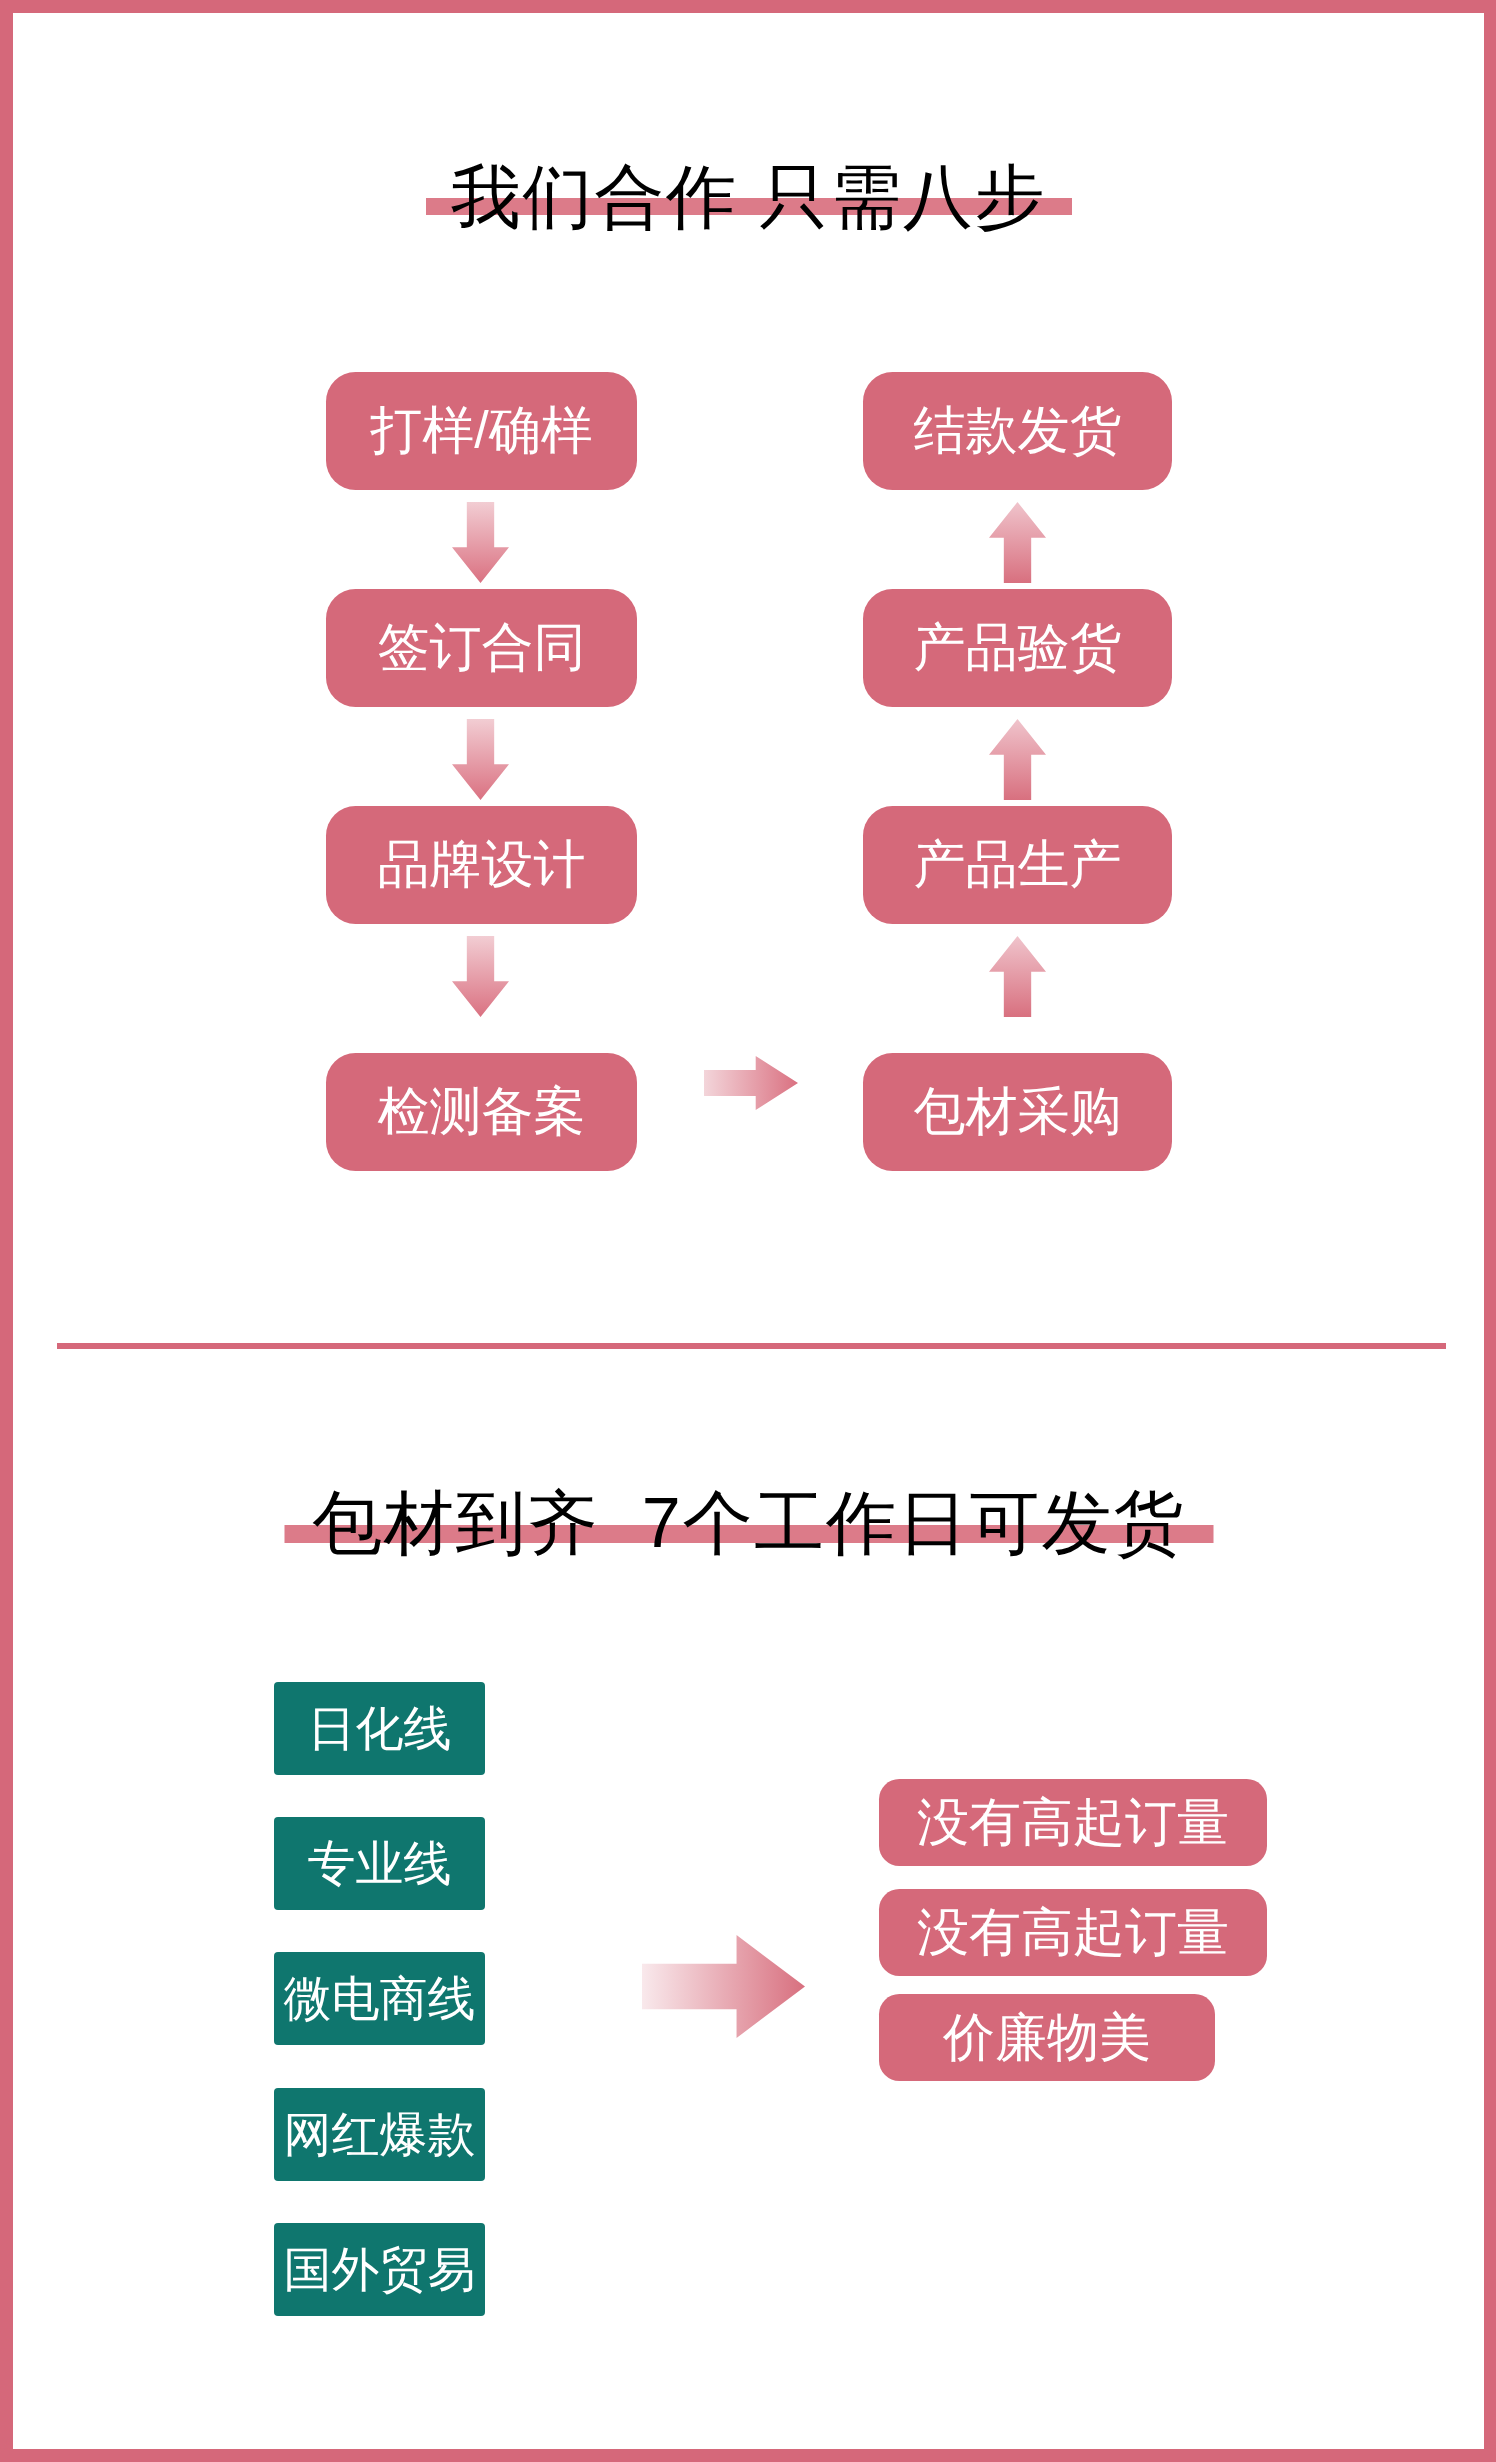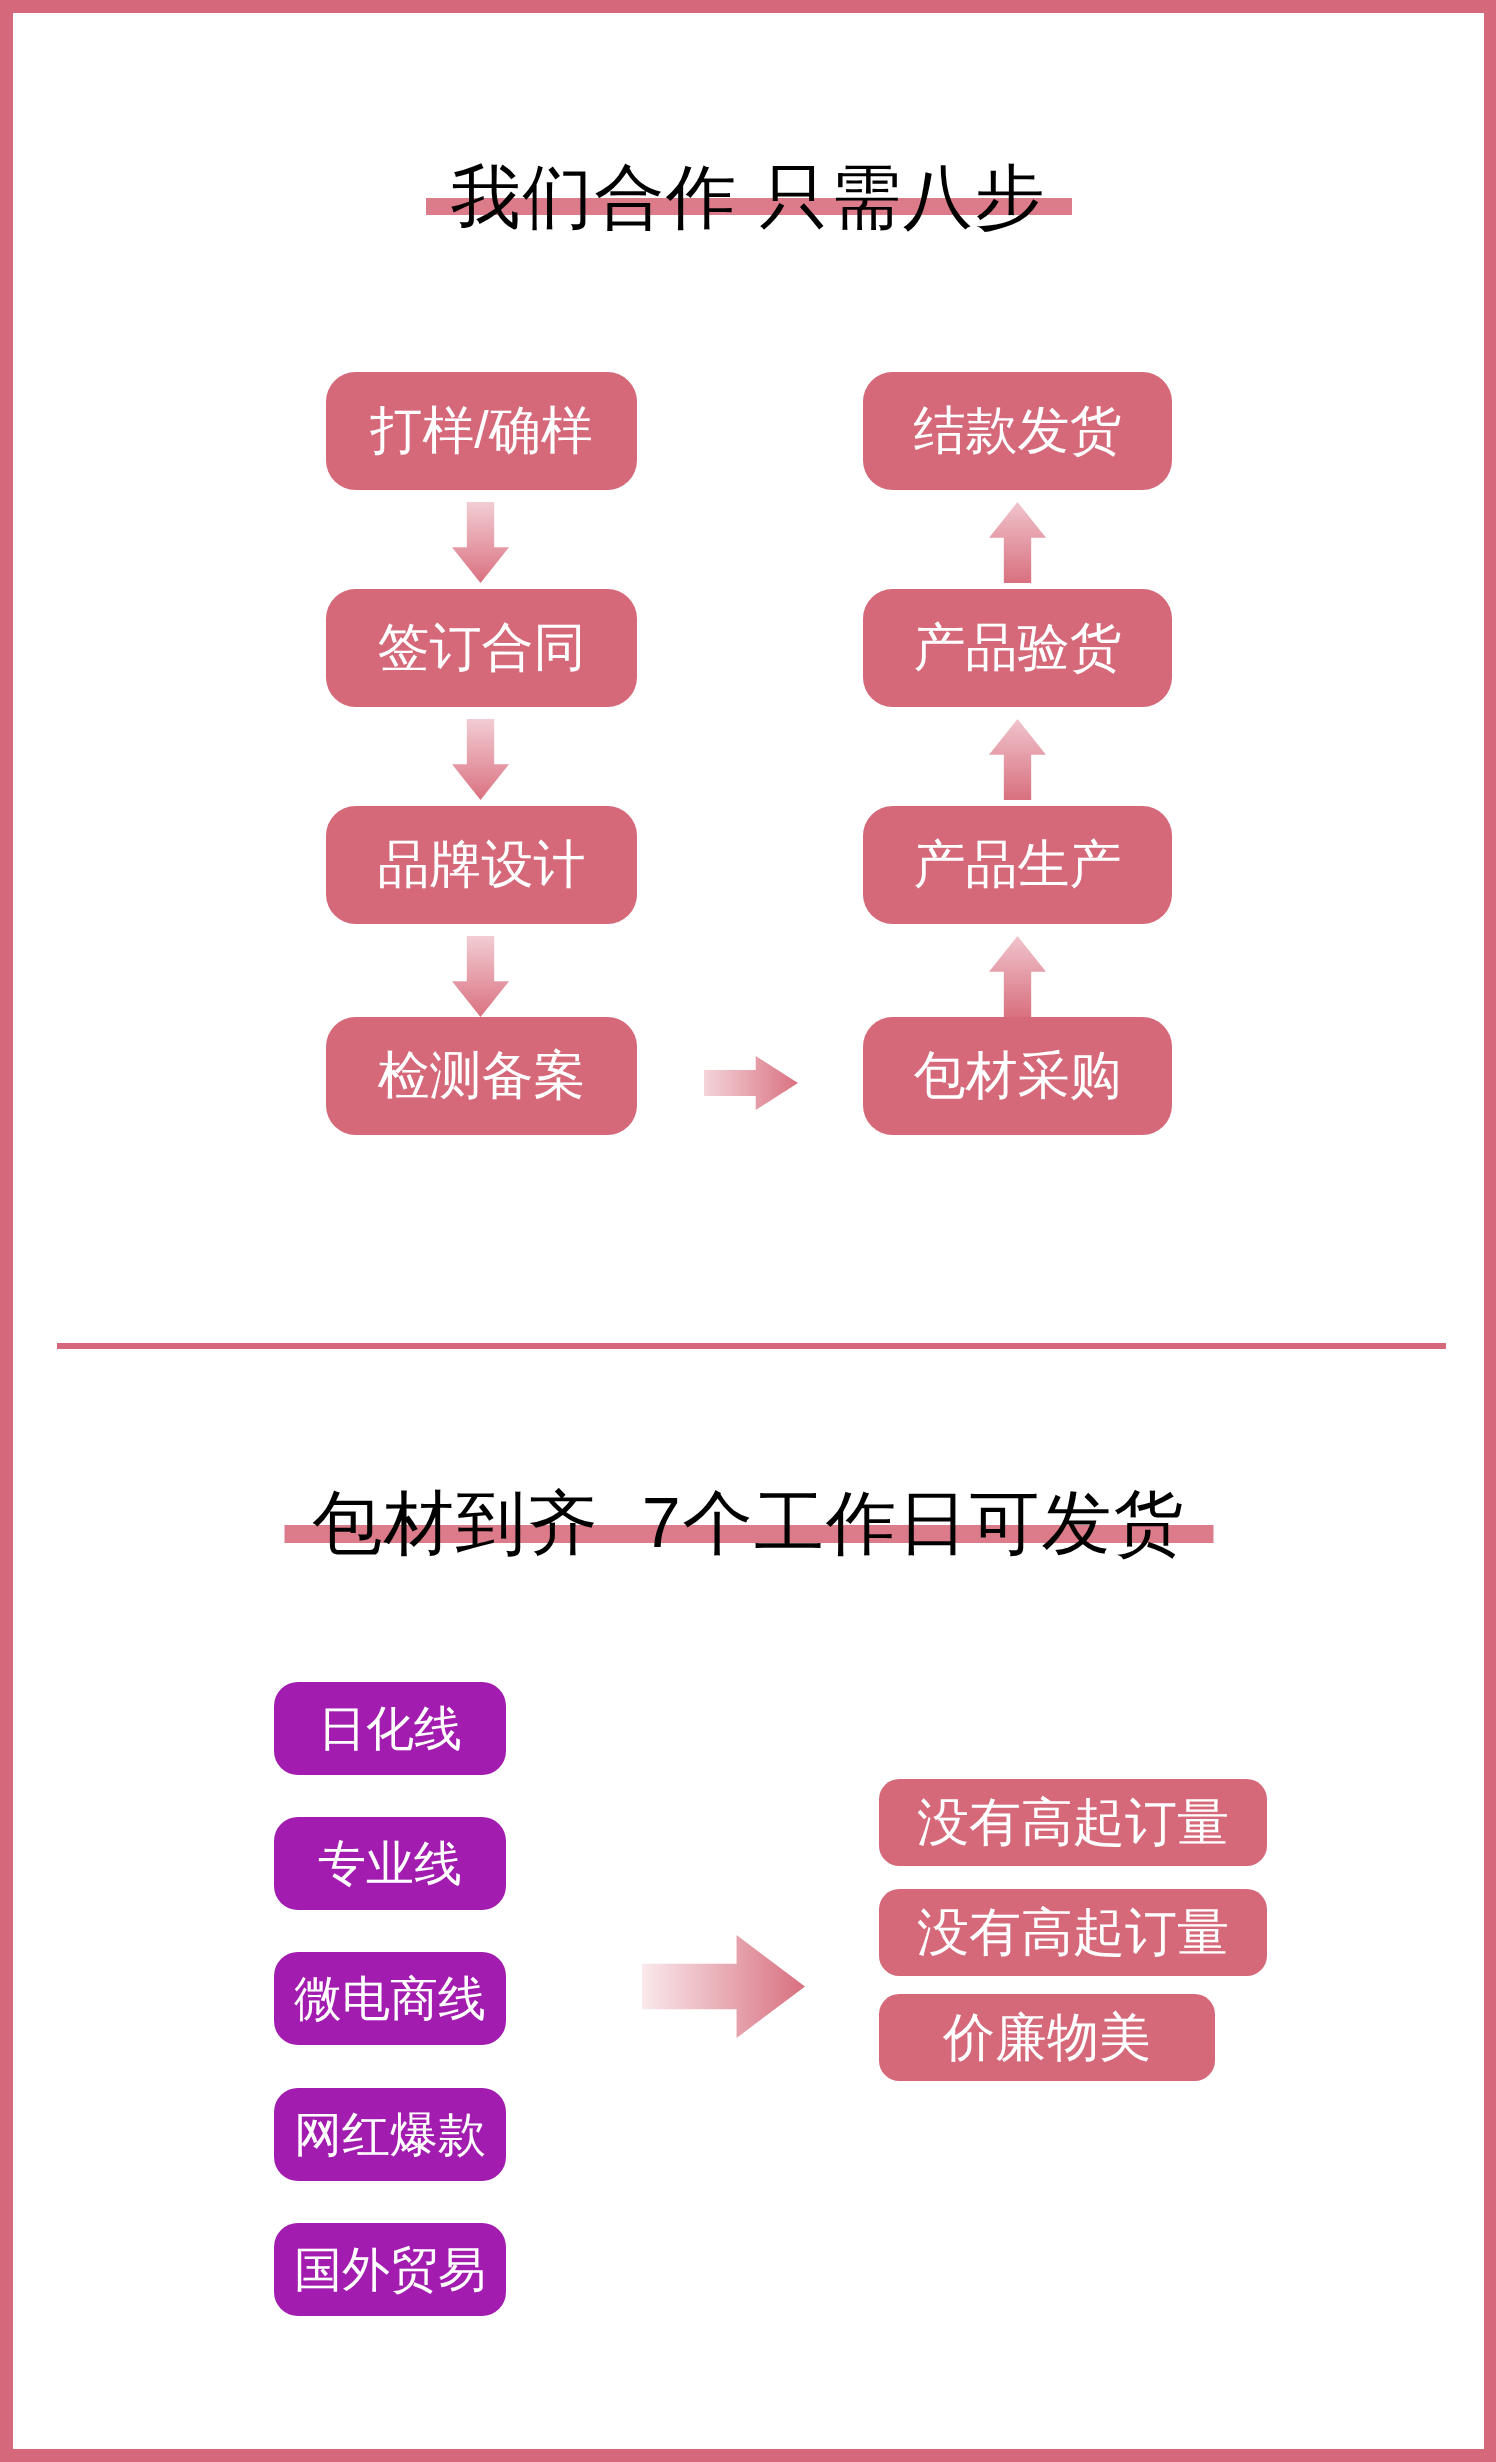--- a/index.html
+++ b/index.html
@@ -44,21 +44,21 @@
     position:absolute;
     width:311px;height:118px;
     background:#d5697a;
     border-radius:29.5px;
     color:#ffffff;font-size:52px;
     display:flex;align-items:center;justify-content:center;
     white-space:nowrap;
   }
   .col-l{left:326px;}
   .col-r{left:863px;width:309px;}
-  .row-1{top:372px;} .row-2{top:589px;} .row-3{top:806px;} .row-4{top:1017px;}
+  .row-1{top:372px;} .row-2{top:589px;} .row-3{top:806px;} .row-4{top:1053px;}
   
   .arrow{position:absolute;}
   .arrow-down{
     width:57px;height:81px;left:452px;
     background:linear-gradient(to bottom,#f2cdd3,#da7181);
     clip-path:polygon(26% 0,74% 0,74% 56%,100% 56%,50% 100%,0 56%,26% 56%);
   }
   .arrow-up{
     width:57px;height:81px;left:989px;
     background:linear-gradient(to bottom,#f0c4cc,#d8707f);
@@ -71,22 +71,22 @@
     clip-path:polygon(0 26%,55% 26%,55% 0,100% 50%,55% 100%,55% 74%,0 74%);
   }
   .arrow-right-big{
     left:642px;top:1935px;width:163px;height:103px;
     background:linear-gradient(to right,#f9e9ec,#d8707f);
     clip-path:polygon(0 28%,58% 28%,58% 0,100% 50%,58% 100%,58% 72%,0 72%);
   }
   
   .pbox{
     position:absolute;left:274px;
-    width:232px;height:93px;
-    background:#a21caf;border-radius:24px;
+    width:211px;height:93px;
+    background:#0f766e;border-radius:4px;
     color:#ffffff;font-size:48px;
     display:flex;align-items:center;justify-content:center;
     white-space:nowrap;
   }
   .p-1{top:1682px;} .p-2{top:1817px;} .p-3{top:1952px;} .p-4{top:2088px;} .p-5{top:2223px;}
   
   .bbox{
     position:absolute;left:879px;
     height:87px;
     background:#d5697a;border-radius:20.3px;

